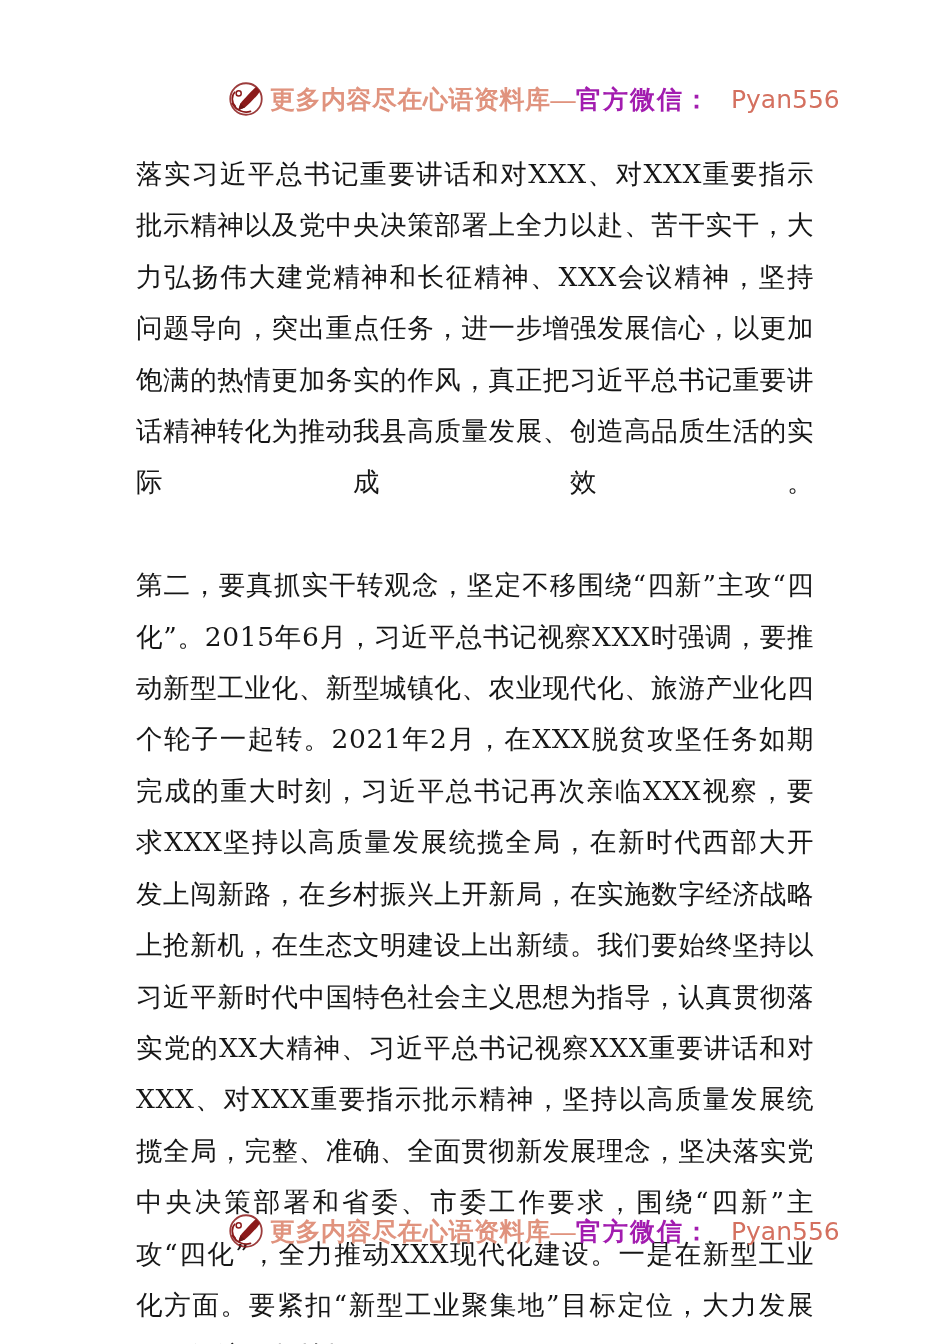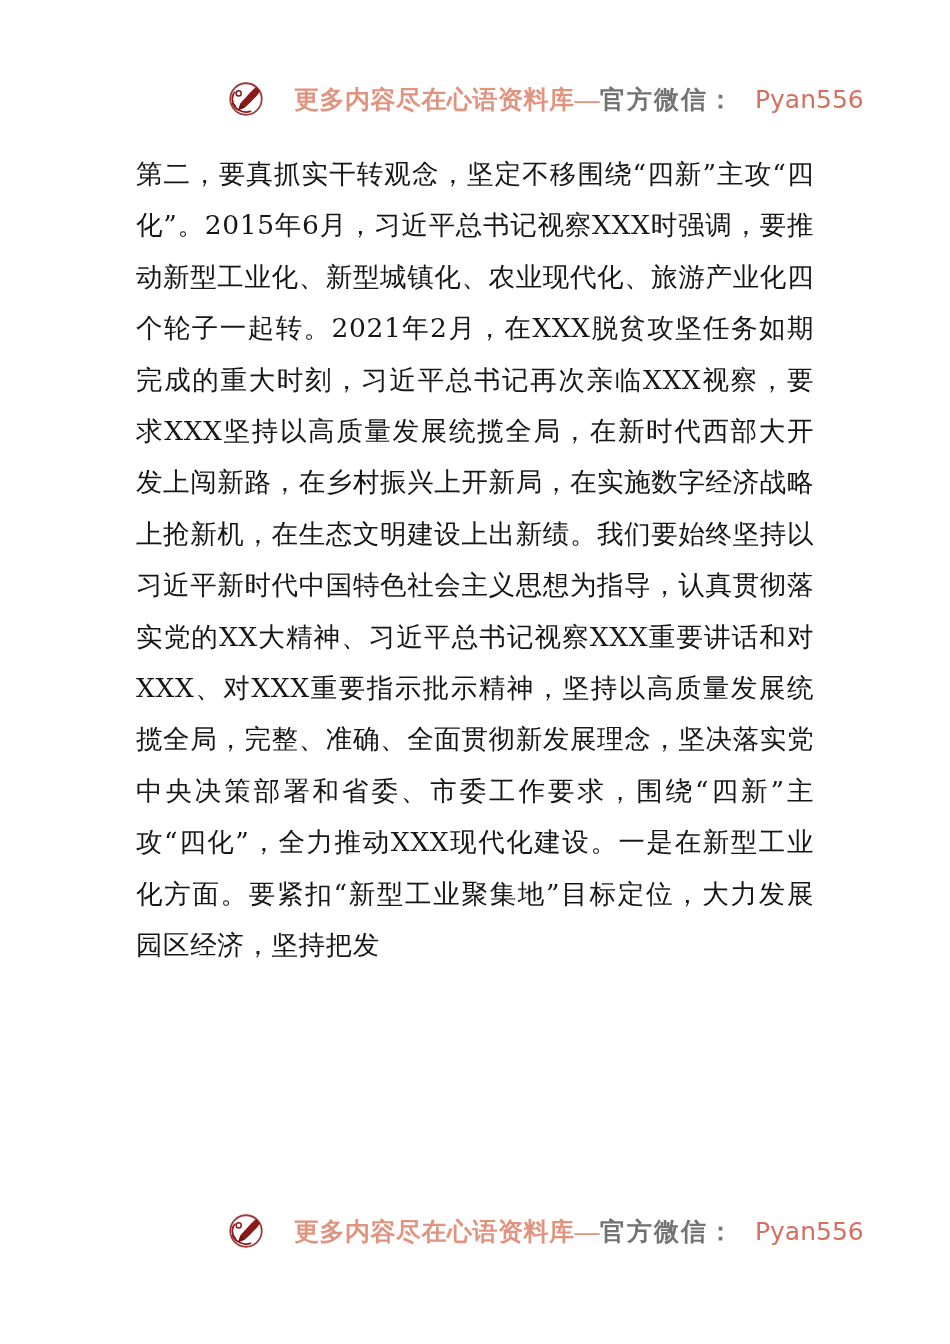--- a/index.html
+++ b/index.html
@@ -46,22 +46,22 @@
   }
 
   .wm-text {
     font-family: "Liberation Serif", "DejaVu Serif", serif;
     font-size: 25px;
     font-weight: 700;
     letter-spacing: 0.5px;
     line-height: 1;
     display: inline-block;
   }
-  .wm-main  { color: #e0937e; margin-left: 24px; }
-  .wm-mid   { color: #737373; letter-spacing: 2px; }
+  .wm-main  { color: #e0937e; }
+  .wm-mid   { color: #a21caf; letter-spacing: 2px; }
   .wm-id    {
     color: #d4705f;
     font-family: "DejaVu Sans", "Liberation Sans", sans-serif;
     font-weight: 400;
     font-size: 25px;
     letter-spacing: 0px;
     margin-left: 20px;
   }
 
   
@@ -108,20 +108,21 @@
       <path d="M12 20 C6 26 6 38 13 45" fill="none" stroke="#8b1a1a" stroke-width="3" stroke-linecap="round"></path>
       <circle cx="19" cy="22" r="4.5" fill="none" stroke="#8b1a1a" stroke-width="2.6"></circle>
       <path d="M8 40 C14 52 28 58 40 54" fill="none" stroke="#8b1a1a" stroke-width="3" stroke-linecap="round"></path>
     </svg>
     <span class="wm-text wm-main">更多内容尽在心语资料库—</span>
       <span class="wm-text wm-mid">官方微信：</span>
       <span class="wm-text wm-id">Pyan556</span>
   </div>
 
   <div class="body-text">
+    <p class="para">落实习近平总书记重要讲话和对XXX、对XXX重要指示批示精神以及党中央决策部署上全力以赴、苦干实干，大力弘扬伟大建党精神和长征精神、XXX会议精神，坚持问题导向，突出重点任务，进一步增强发展信心，以更加饱满的热情更加务实的作风，真正把习近平总书记重要讲话精神转化为推动我县高质量发展、创造高品质生活的实际成效。</p>
     <p class="para nofill">第二，要真抓实干转观念，坚定不移围绕“四新”主攻“四化”。2015年6月，习近平总书记视察XXX时强调，要推动新型工业化、新型城镇化、农业现代化、旅游产业化四个轮子一起转。2021年2月，在XXX脱贫攻坚任务如期完成的重大时刻，习近平总书记再次亲临XXX视察，要求XXX坚持以高质量发展统揽全局，在新时代西部大开发上闯新路，在乡村振兴上开新局，在实施数字经济战略上抢新机，在生态文明建设上出新绩。我们要始终坚持以习近平新时代中国特色社会主义思想为指导，认真贯彻落实党的XX大精神、习近平总书记视察XXX重要讲话和对XXX、对XXX重要指示批示精神，坚持以高质量发展统揽全局，完整、准确、全面贯彻新发展理念，坚决落实党中央决策部署和省委、市委工作要求，围绕“四新”主攻“四化”，全力推动XXX现代化建设。一是在新型工业化方面。要紧扣“新型工业聚集地”目标定位，大力发展园区经济，坚持把发</p>
   </div>
 
   <div class="watermark footer">
     <svg class="wm-logo" viewBox="0 0 64 64">
       <g fill="none" stroke="#8b1a1a" stroke-width="3.2">
         <path d="M32 4 A28 28 0 0 1 32 60 A28 28 0 0 1 32 4 Z" opacity="0.85"></path>
       </g>
       <path d="M50 10 C44 16 30 30 22 40 L18 52 L30 47 C40 39 53 25 57 18 Z" fill="#8b1a1a"></path>
       <path d="M18 52 L22 40 L30 47 Z" fill="#6d1414"></path>

